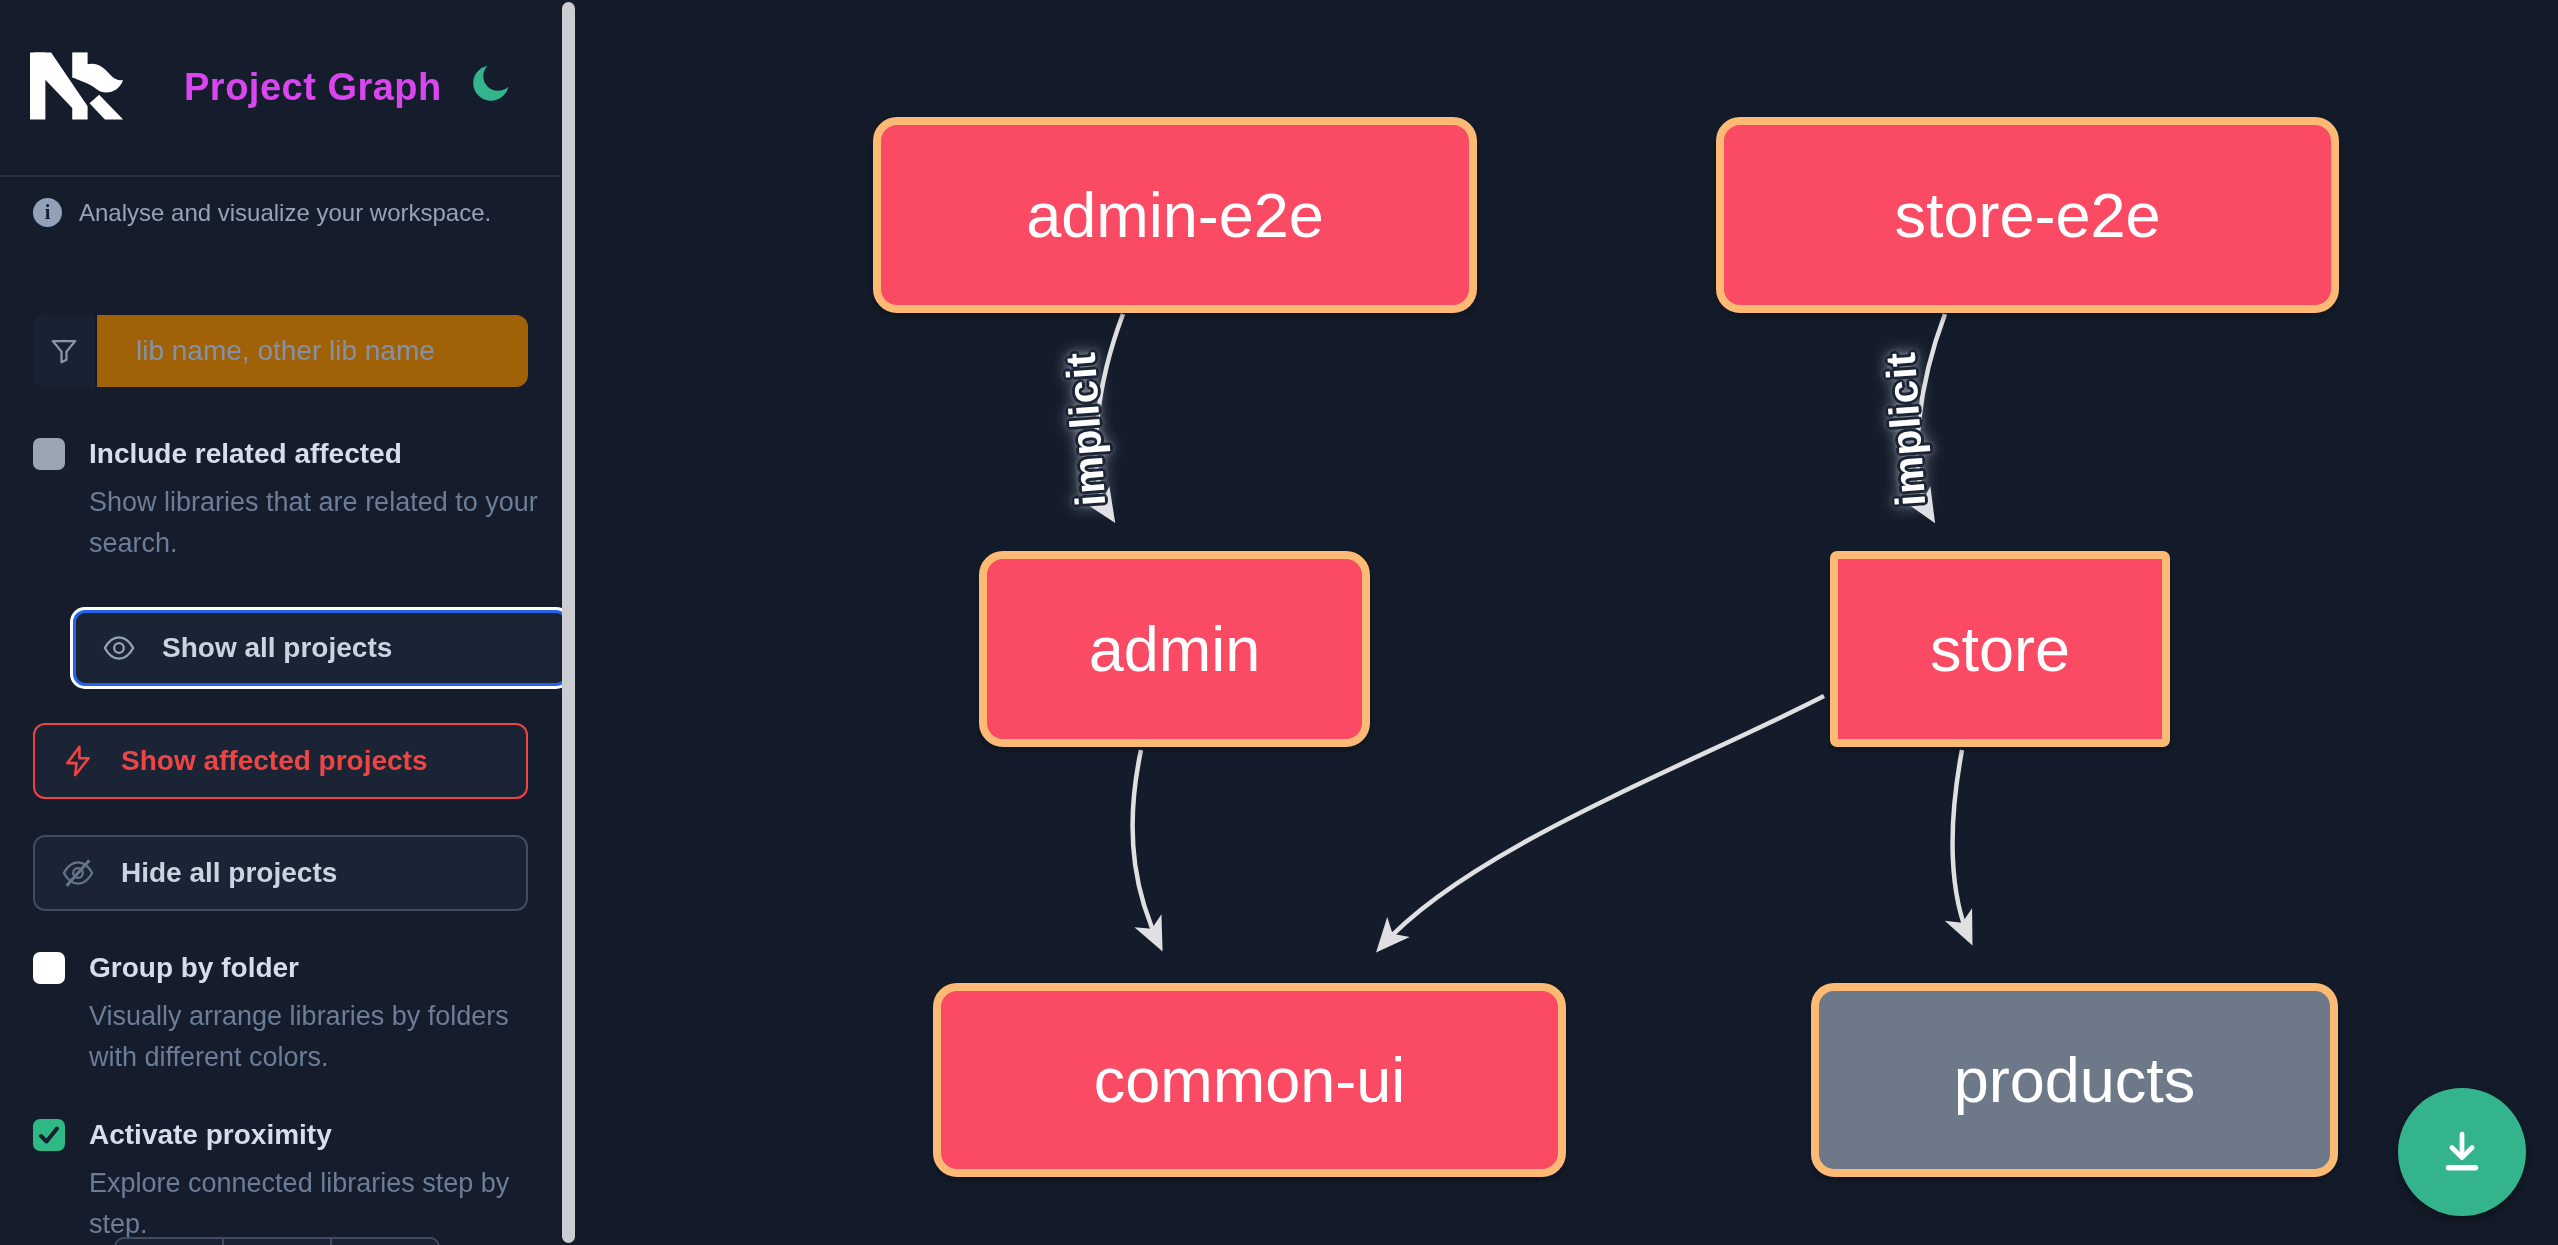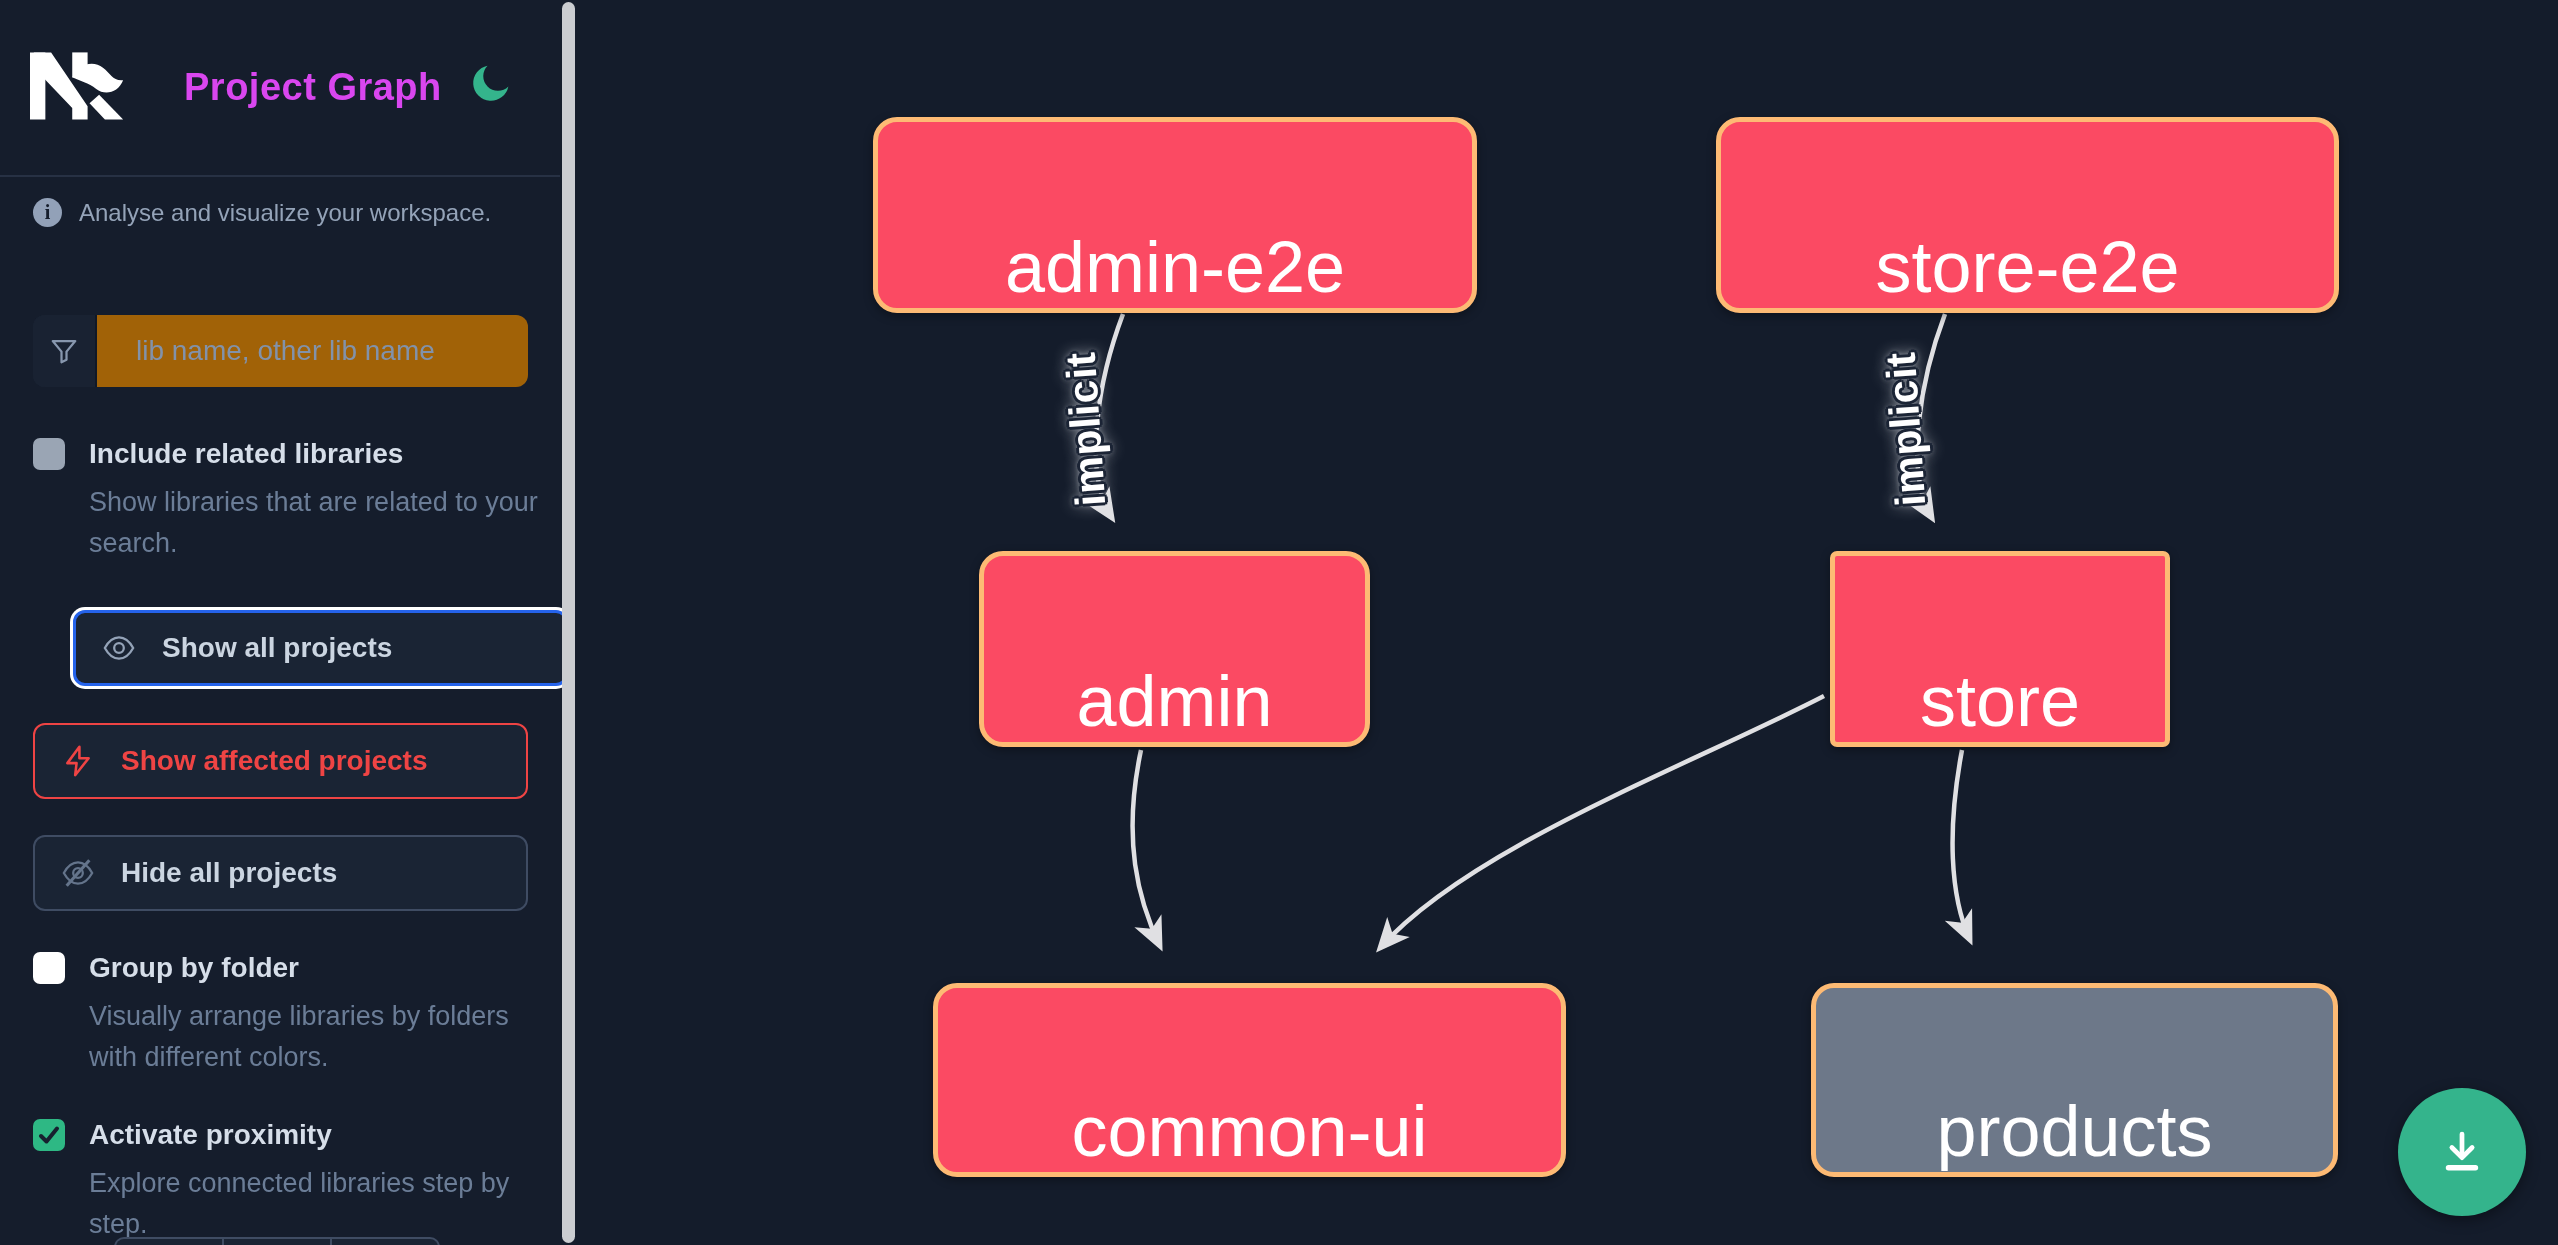--- a/index.html
+++ b/index.html
@@ -39,21 +39,21 @@
 
   .seg-partial { position:absolute; left:114px; top:1237px; width:326px; height:20px; border:2px solid #3f4c63; border-bottom:none; border-radius:10px 10px 0 0; background:#1a2434; display:flex; }
   .seg-partial span { flex:1; border-right:2px solid #3f4c63; }
   .seg-partial span:last-child { border-right:none; }
 
   .sb-scroll { position:absolute; left:562px; top:2px; width:13px; height:1241px; border-radius:7px; background:#cbcdd1; }
 
   
   .canvas { position:absolute; left:576px; top:0; width:1982px; height:1245px; background:#141c2b; }
   .edges { position:absolute; left:-576px; top:0; width:2558px; height:1245px; }
-  .node { position:absolute; display:flex; align-items:flex-end; justify-content:center; background:#fb4a63; border:5px solid #fdba74; border-radius:24px; color:#ffffff; font-size:72px; box-shadow:0 3px 10px rgba(0,0,0,.35); cursor:pointer; }
+  .node { position:absolute; display:flex; align-items:center; justify-content:center; background:#fb4a63; border:8px solid #fdba74; border-radius:24px; color:#ffffff; font-size:63px; box-shadow:0 3px 10px rgba(0,0,0,.35); cursor:pointer; }
   .node-gray { background:#6d7889;border-radius:23px; }
   .edge-label { position:absolute; transform:translate(-50%,-50%) rotate(-94deg); font-size:42px; font-weight:700; color:#ffffff; letter-spacing:1px; white-space:nowrap;
     text-shadow:-3px 0 0 #1b2435, 3px 0 0 #1b2435, 0 -3px 0 #1b2435, 0 3px 0 #1b2435, -2px -2px 0 #1b2435, 2px 2px 0 #1b2435, -2px 2px 0 #1b2435, 2px -2px 0 #1b2435, 0 0 16px rgba(235,238,244,.95), 0 0 6px rgba(235,238,244,.9); }
   .fab { position:absolute; left:1822px; top:1088px; width:128px; height:128px; border-radius:50%; background:#34b48c; border:none; cursor:pointer; display:flex; align-items:center; justify-content:center; box-shadow:0 4px 14px rgba(0,0,0,.4); }
 </style>
 </head>
 <body>
 
 <div class="app">
 
@@ -89,21 +89,21 @@
         <svg width="30" height="30" viewBox="0 0 24 24" fill="none" stroke="#8797ae" stroke-width="1.8">
           <path d="M3 4 H21 L14 12.5 V19 L10 21 V12.5 Z" stroke-linejoin="round"></path>
         </svg>
       </span>
       <input type="text" placeholder="lib name, other lib name" style="">
     </div>
 
     <label class="opt" style="top:436px;">
       <span class="cb cb-gray"></span>
       <span>
-        <span class="opt-label" style="display:block;">Include related libraries</span>
+        <span class="opt-label" style="display:block;">Include related affected</span>
         <span class="opt-desc" style="display:block;">Show libraries that are related to your search.</span>
       </span>
     </label>
 
     <button class="sb-btn btn-focused" style="top:610px;">
       <svg width="34" height="34" viewBox="0 0 24 24" fill="none" stroke="#94a3b8" stroke-width="1.6">
         <path d="M2 12 C5 6.5 8.5 4.5 12 4.5 C15.5 4.5 19 6.5 22 12 C19 17.5 15.5 19.5 12 19.5 C8.5 19.5 5 17.5 2 12 Z"></path>
         <circle cx="12" cy="12" r="3.4"></circle>
       </svg>
       <span class="lbl">Show all projects</span>

